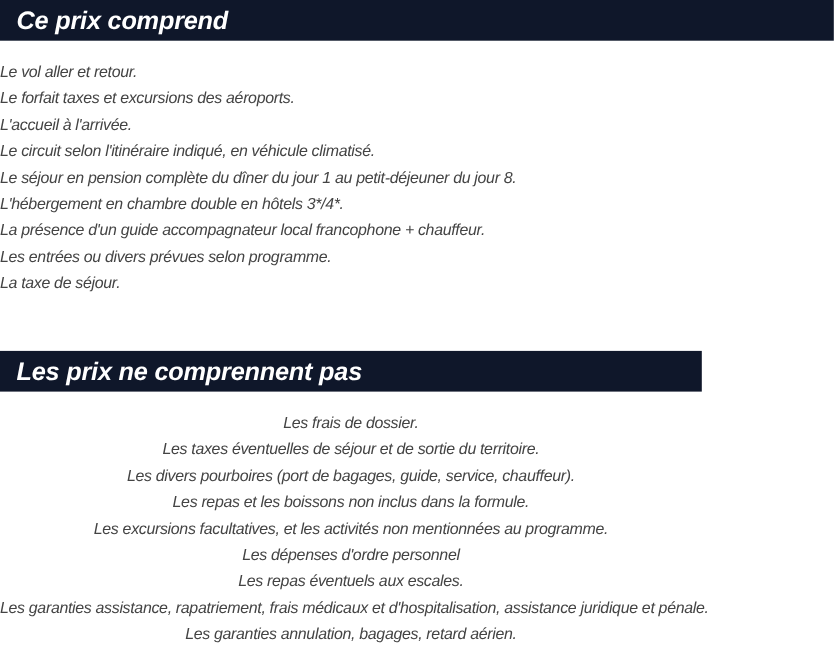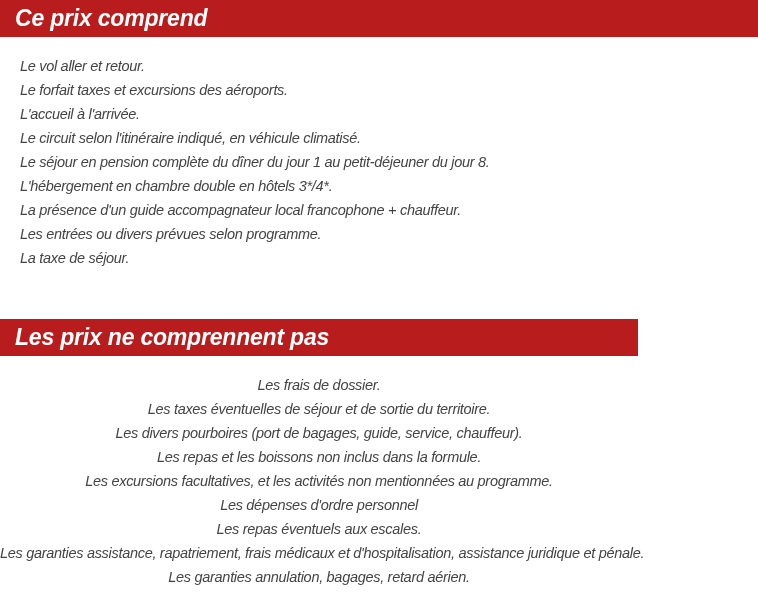--- a/index.html
+++ b/index.html
@@ -1,18 +1,18 @@
 <!DOCTYPE html>
 <html><head>
 <meta charset="utf-8">
 <style>
   html, body { margin:0; padding:0; background:#ffffff; }
   body { width:758px; height:604px; overflow:hidden; font-family:"Liberation Sans", sans-serif; }
   .section-header {
-    background:#b91c1c;
+    background:#0f172a;
     height:37px;
     display:flex; align-items:center;
     padding-left:15px;
     box-sizing:border-box;
   }
   .section-title {
     color:#ffffff;
     font-style:italic;
     font-weight:bold;
     font-size:23px;
@@ -23,21 +23,21 @@
   ul.items li {
     font-style:italic;
     color:#444444;
     font-size:14.5px;
     height:24px;
     line-height:24px;
     white-space:nowrap;
     letter-spacing:-0.3px;
   }
   #sec1 { position:absolute; top:0; left:0; width:758px; }
-  #sec1 ul { margin-top:17px;padding-left:20px; }
+  #sec1 ul { margin-top:17px; }
   #sec2 { position:absolute; top:319px; left:0; width:638px; }
   #sec2 ul { margin-top:17px;text-align:center; }
 </style>
 </head>
 <body>
 
 <div id="sec1">
   <div class="section-header">
     <h2 class="section-title">Ce prix comprend</h2>
   </div>

